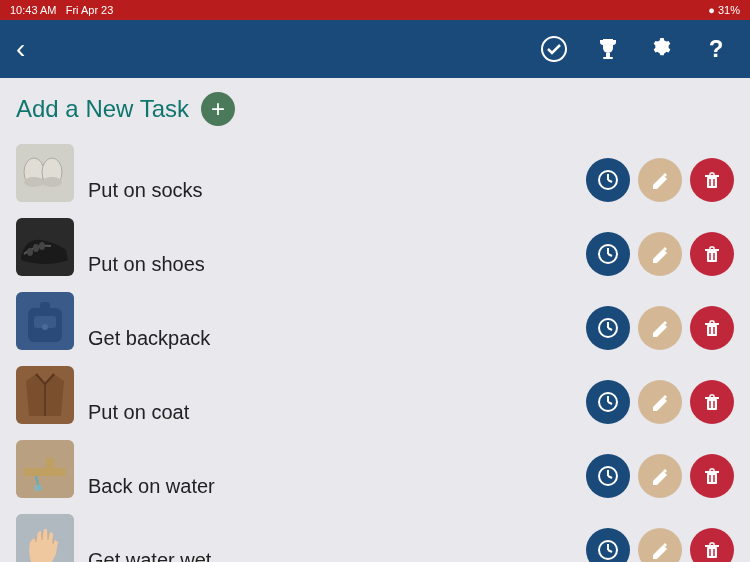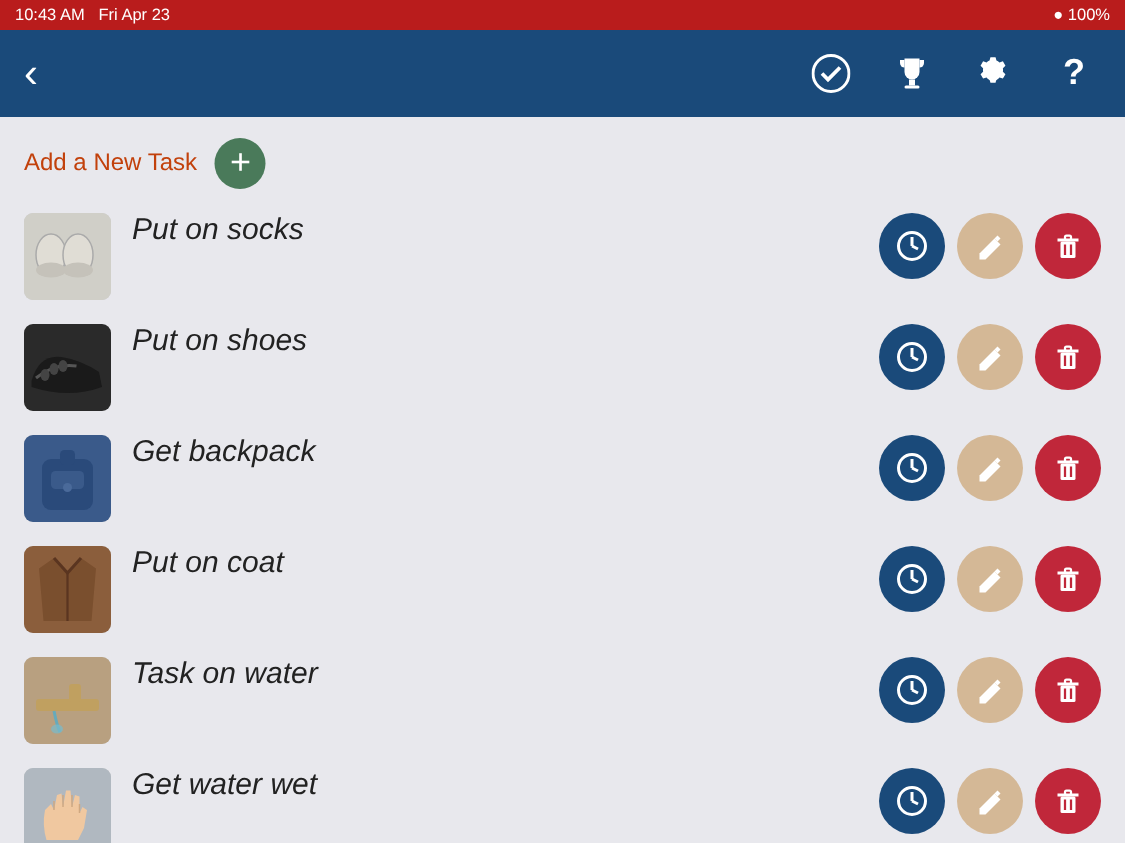--- a/index.html
+++ b/index.html
@@ -63,22 +63,22 @@
     }
 
     
     .add-task-row {
       display: flex;
       align-items: center;
       padding: 14px 16px 10px 16px;
       gap: 12px;
     }
     .add-task-label {
-      font-size: 16px;
-      color: #c2410c;
+      font-size: 24px;
+      color: #0f766e;
     }
     .add-task-btn {
       width: 34px;
       height: 34px;
       background: #4a7a5a;
       border-radius: 50%;
       display: flex;
       align-items: center;
       justify-content: center;
       cursor: pointer;
@@ -87,26 +87,25 @@
       font-weight: 300;
       line-height: 1;
     }
 
     
     .task-list {
       padding: 0 8px;
     }
     .task-item {
       display: flex;
-      align-items: flex-start;
+      align-items: flex-end;
       background: #e8e8ed;
       padding: 6px 8px;
       margin-bottom: 2px;
       height: 72px;
-      font-style: italic;
     }
     .task-thumbnail {
       width: 58px;
       height: 58px;
       border-radius: 6px;
       overflow: hidden;
       flex-shrink: 0;
       background: #ccc;
       margin-right: 14px;
       display: flex;
@@ -146,21 +145,21 @@
     .action-btn.trash { background: #c0273a; }
   </style>
 </head>
 <body>
 
 <div class="status-bar">
   <div>
     <span>10:43 AM</span> &nbsp; <span>Fri Apr 23</span>
   </div>
   <div>
-    ● <span>100%</span>
+    ● <span>31%</span>
   </div>
 </div>
 
 <div class="nav-bar">
   <div class="nav-back">
     <span class="nav-back-chevron">‹</span>
   </div>
   <div class="nav-icons">
     <div class="nav-icon-btn">
       <svg width="26" height="26" viewBox="0 0 26 26" fill="none">
@@ -344,21 +343,21 @@
     <div class="task-item">
     <div class="task-thumbnail">
       <svg viewBox="0 0 58 58" xmlns="http://www.w3.org/2000/svg">
     <rect width="58" height="58" fill="#b8a080"></rect>
     <rect x="8" y="28" width="42" height="8" rx="2" fill="#c0a060"></rect>
     <rect x="30" y="18" width="8" height="12" rx="2" fill="#c0a060"></rect>
     <path d="M20 36 Q22 46 24 50" stroke="#6ab" stroke-width="2" fill="none"></path>
     <ellipse cx="22" cy="48" rx="4" ry="3" fill="#7bc" opacity="0.7"></ellipse>
   </svg>
     </div>
-    <span class="task-name">Task on water</span>
+    <span class="task-name">Back on water</span>
     <div class="task-actions">
       <div class="action-btn clock">
         <svg width="22" height="22" viewBox="0 0 22 22" fill="white">
           <circle cx="11" cy="11" r="9" stroke="white" stroke-width="2" fill="none"></circle>
           <line x1="11" y1="5" x2="11" y2="11" stroke="white" stroke-width="2"></line>
           <line x1="11" y1="11" x2="15" y2="13" stroke="white" stroke-width="2"></line>
         </svg>
       </div>
       <div class="action-btn edit">
         <svg width="22" height="22" viewBox="0 0 22 22" fill="white">

